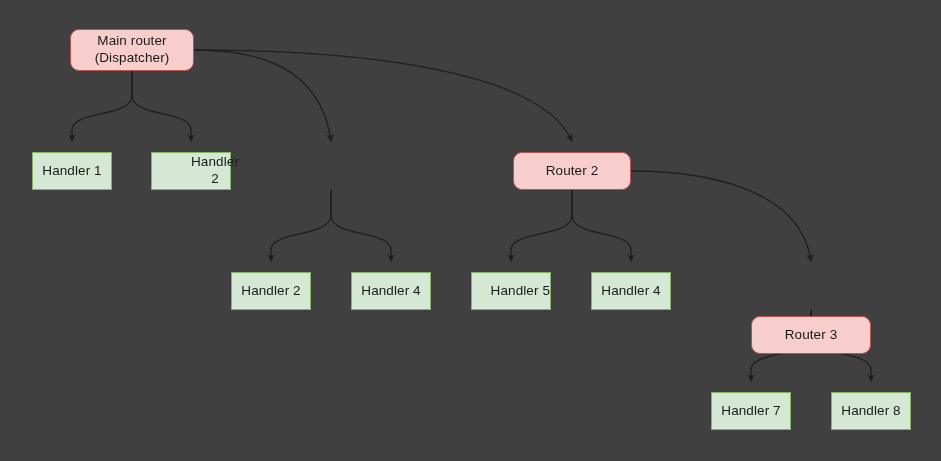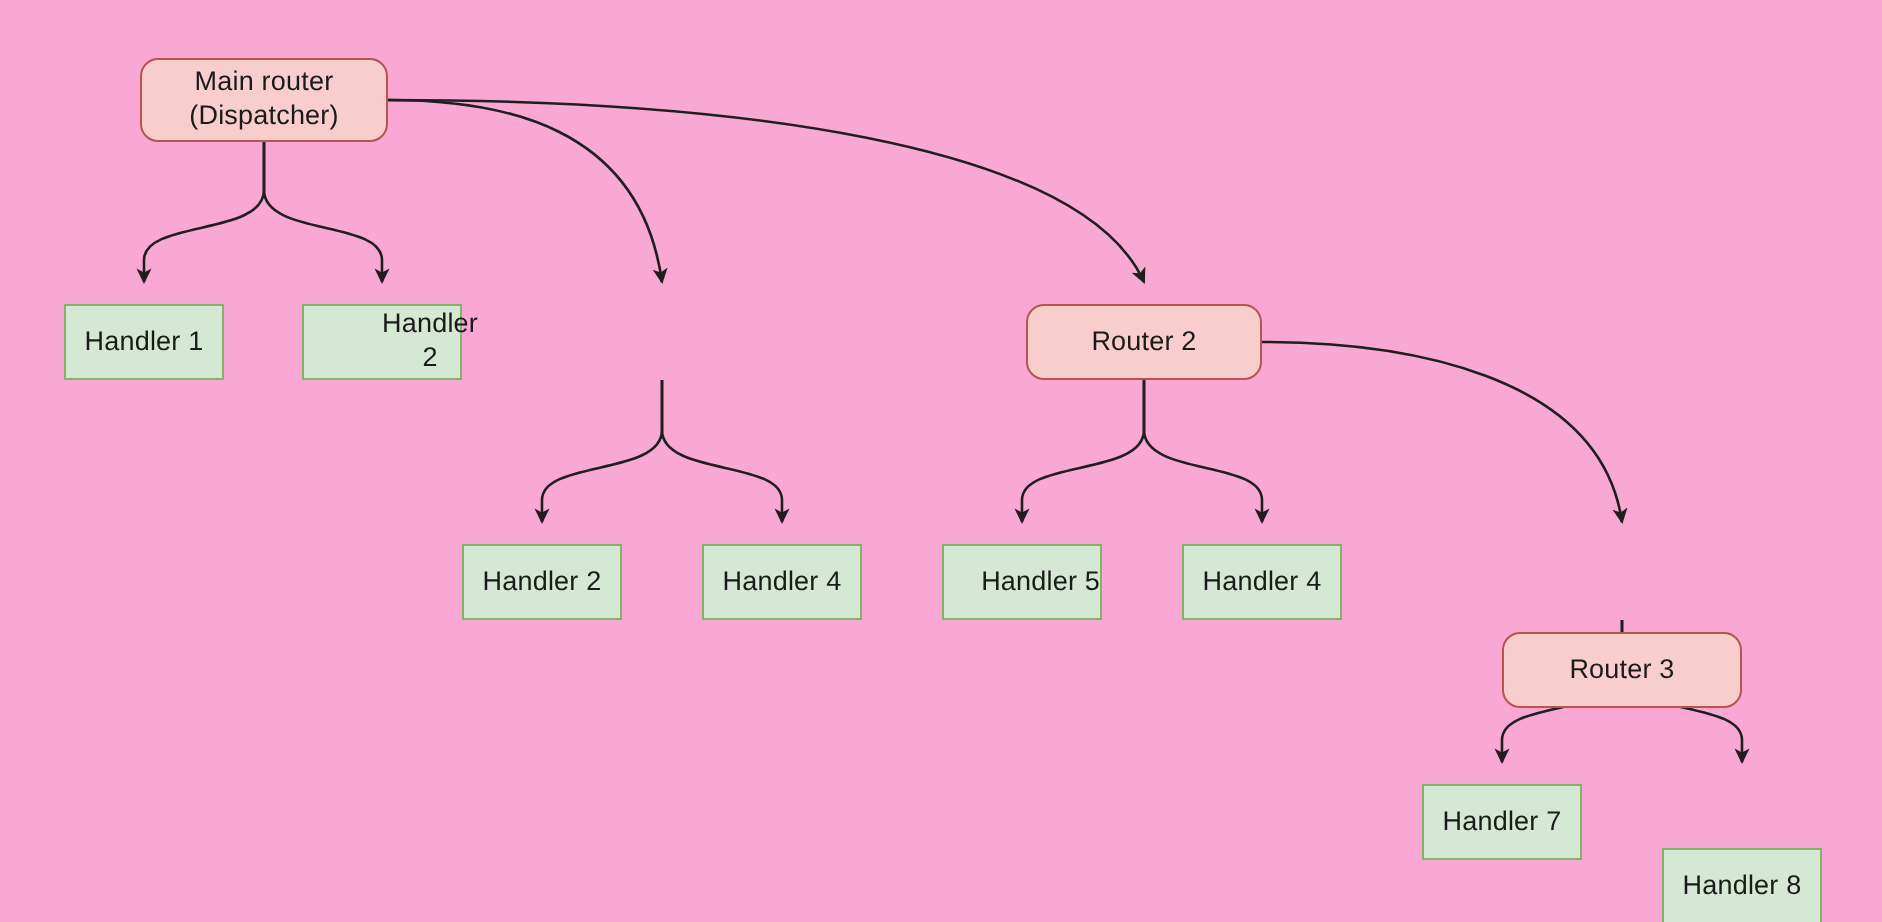--- a/index.html
+++ b/index.html
@@ -8,21 +8,21 @@
     padding: 0;
     background: #ffffff;
   }
   body {
     font-family: "Liberation Sans", sans-serif;
   }
   #canvas {
     position: relative;
     width: 941px;
     height: 461px;
-    background: #f9a8d4;
+    background: #404040;
     overflow: hidden;
   }
   #edges {
     position: absolute;
     left: 0;
     top: 0;
     width: 941px;
     height: 461px;
     pointer-events: none;
   }
@@ -124,17 +124,17 @@
   </div>
 
   <div class="node node-router" style="left:751px; top:272px; width:120px; height:38px;margin-top:44px;">
     <span class="node-label">Router 3</span>
   </div>
 
   <div class="node node-handler" style="left:711px; top:392px; width:80px; height:38px;">
     <span class="node-label">Handler 7</span>
   </div>
 
-  <div class="node node-handler" style="left:831px; top:392px; width:80px; height:38px;margin-top:32px;">
+  <div class="node node-handler" style="left:831px; top:392px; width:80px; height:38px;">
     <span class="node-label">Handler 8</span>
   </div>
 
 </div>
 
 </body></html>

